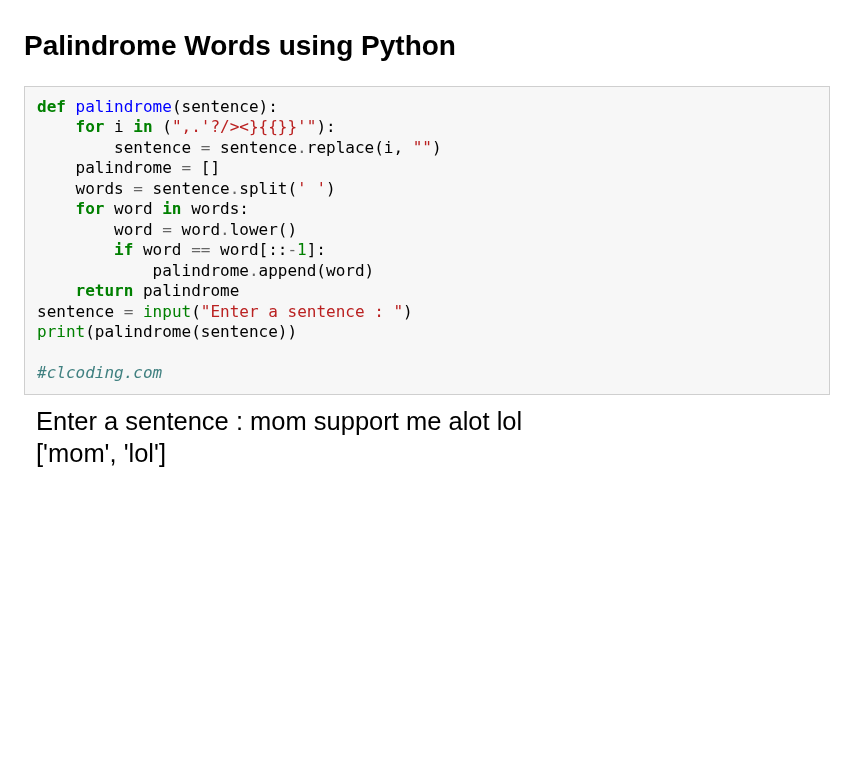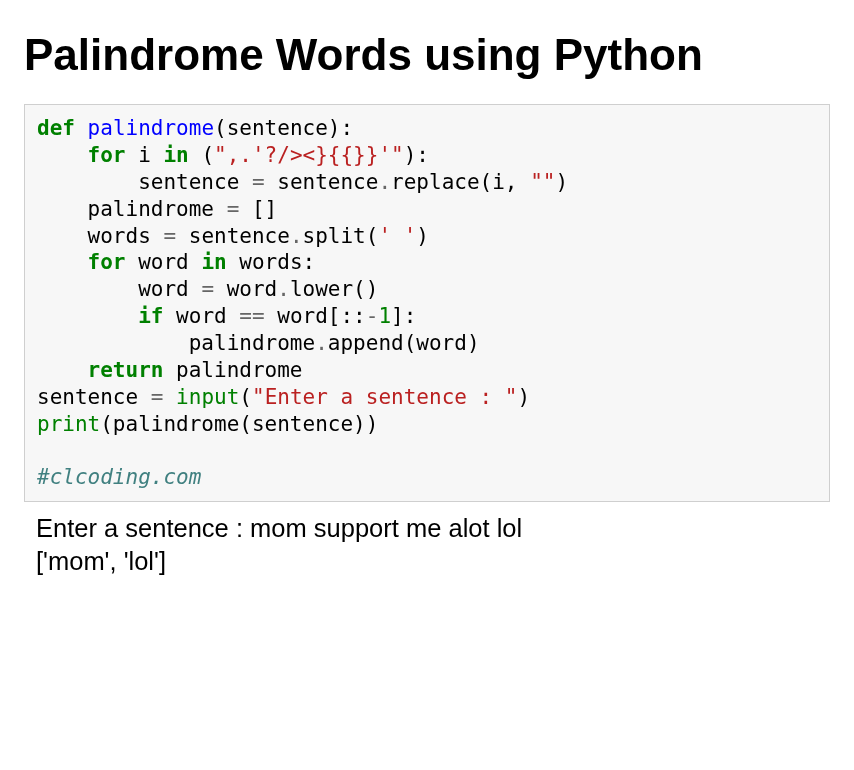--- a/index.html
+++ b/index.html
@@ -3,32 +3,32 @@
 <meta charset="utf-8">
 <style>
   * { margin: 0; padding: 0; box-sizing: border-box; }
   body {
     background: #ffffff;
     font-family: Arial, Helvetica, sans-serif;
     width: 854px;
     padding: 30px 24px;
   }
   h1.title {
-    font-size: 44px;
+    font-size: 28px;
     font-weight: bold;
     color: #000000;
     margin-bottom: 24px;
     letter-spacing: 0px;
   }
   .code-block {
     background: #f7f7f7;
     border: 1px solid #cfcfcf;
     padding: 10px 12px;
     font-family: "DejaVu Sans Mono", Menlo, Consolas, monospace;
-    font-size: 21px;
+    font-size: 16px;
     line-height: 1.28;
     white-space: pre;
     overflow: hidden;
     color: #000000;
   }
   .output-block {
     padding: 10px 12px 0 12px;
     font-family: Liberation Sans, sans-serif;
     font-size: 25.5px;
     line-height: 1.28;

